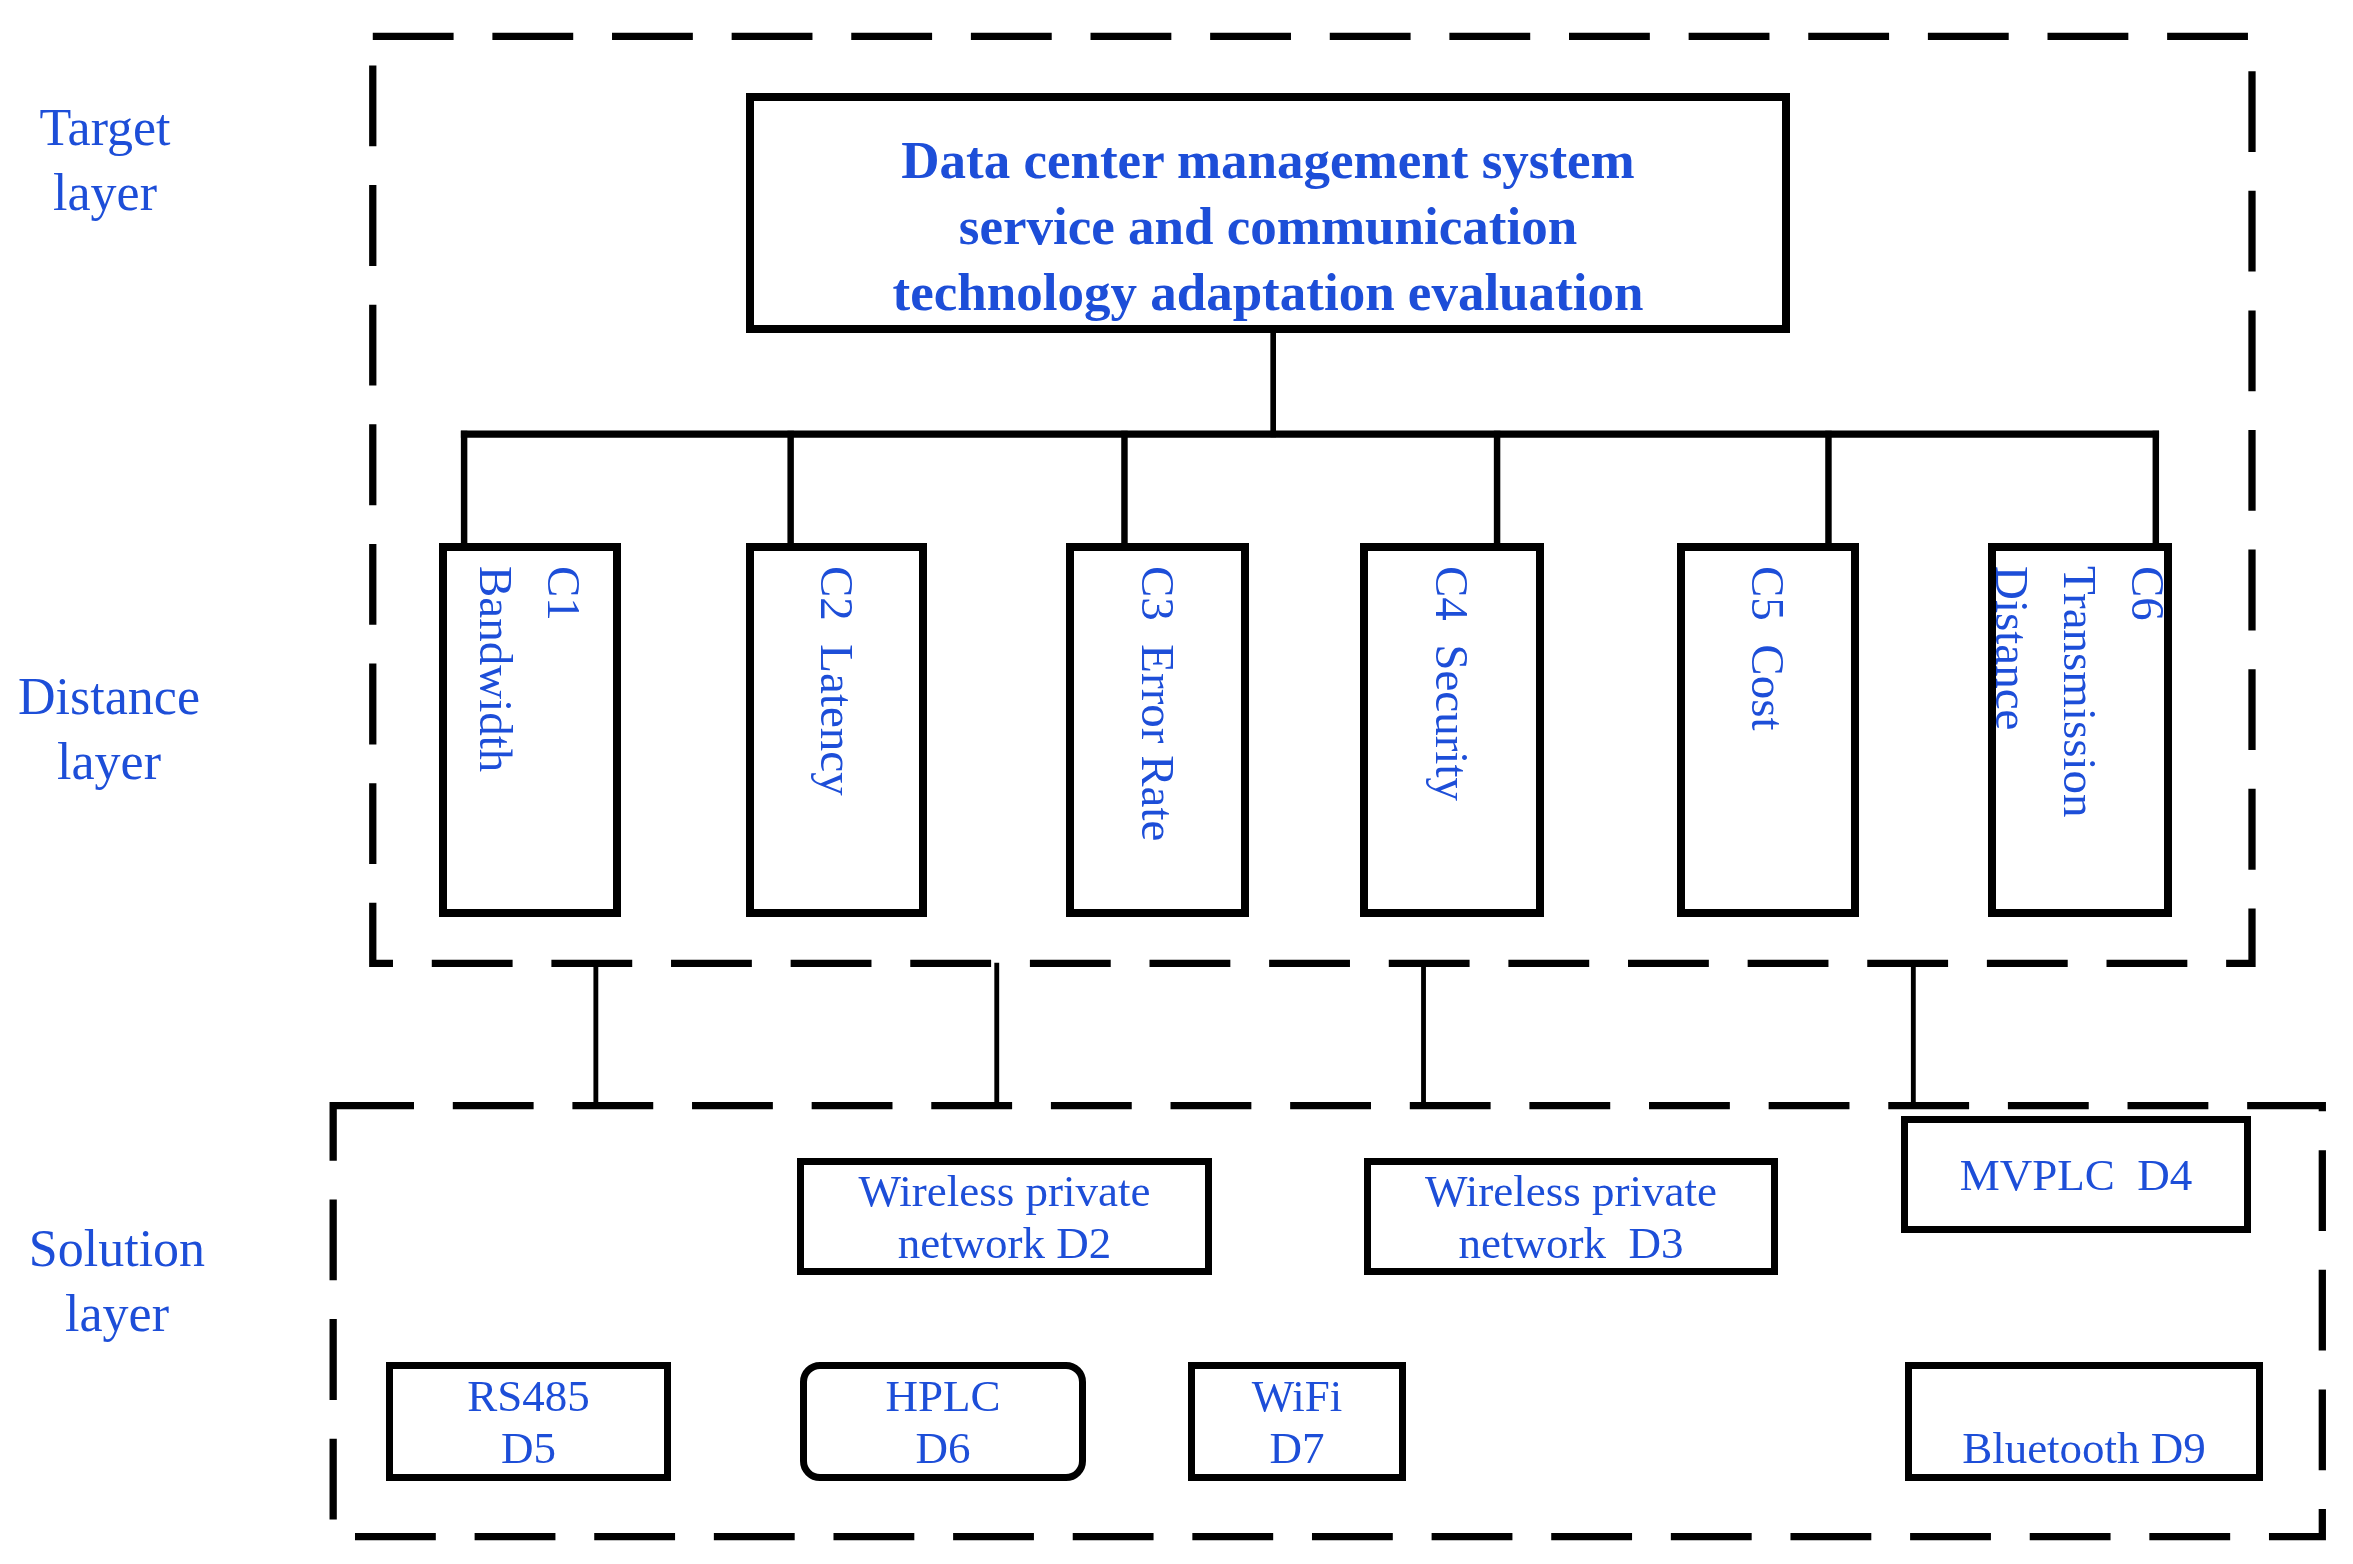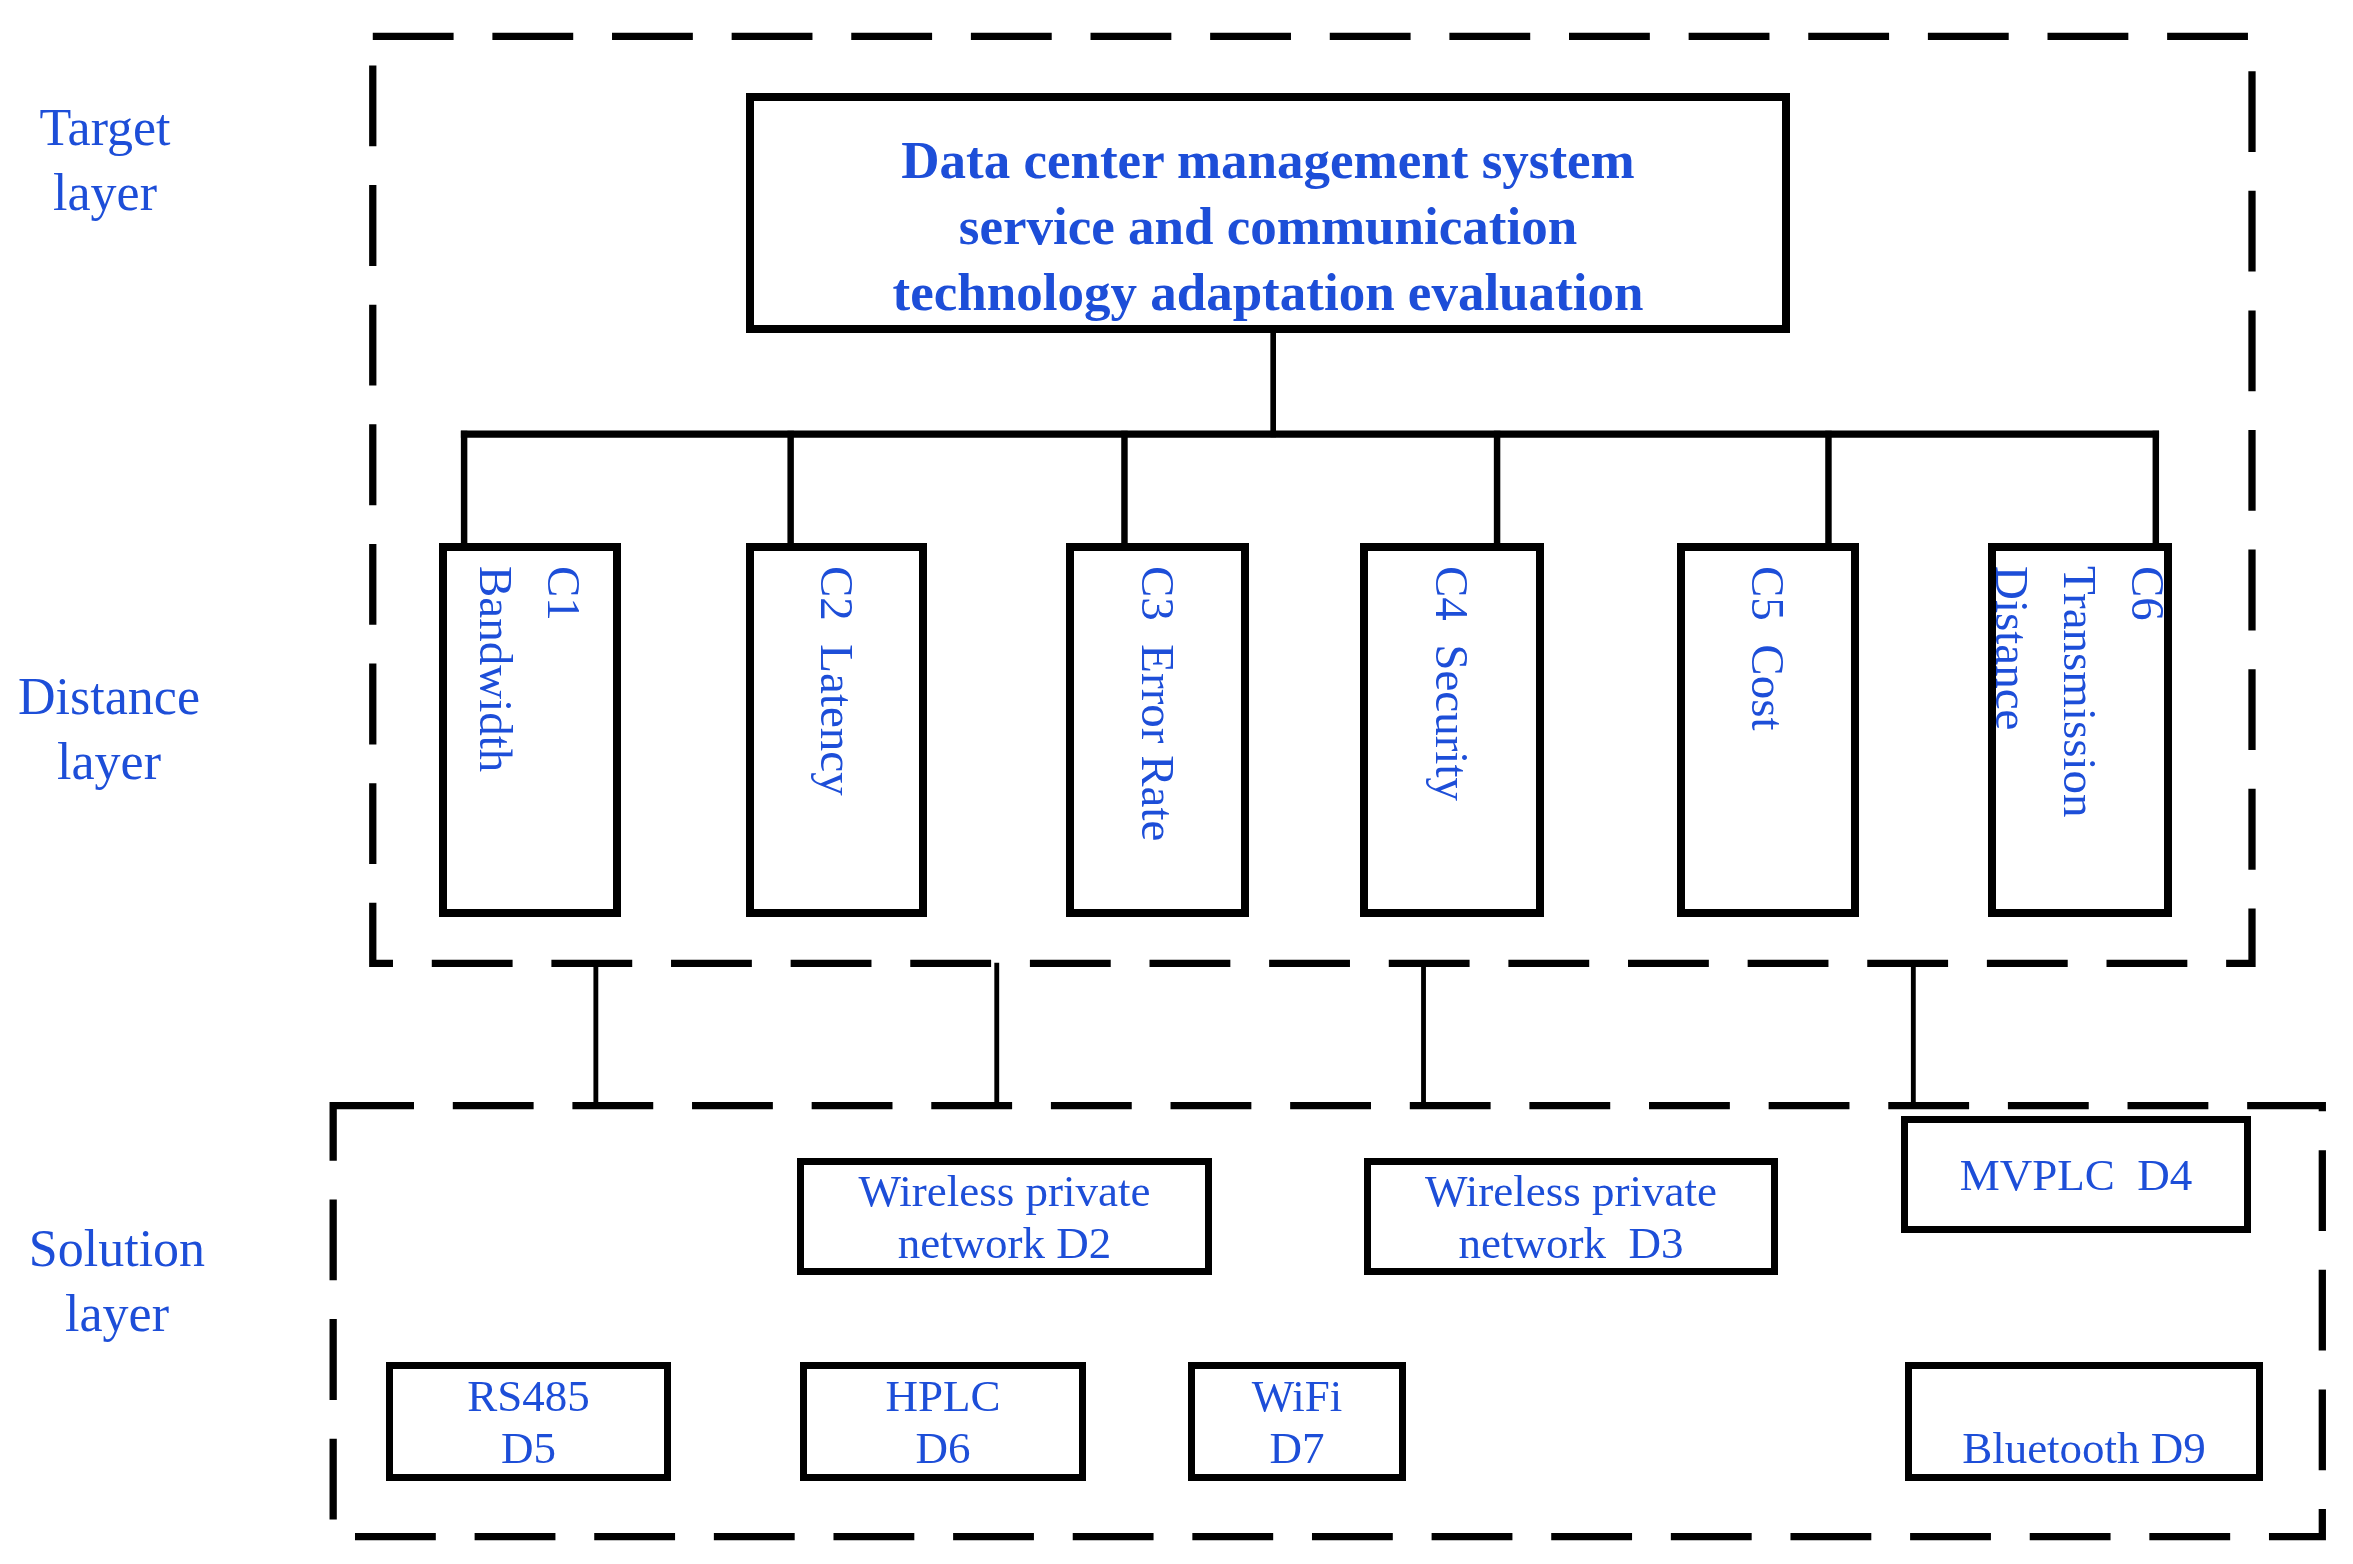--- a/index.html
+++ b/index.html
@@ -161,21 +161,21 @@
   </div>
   <div class="node sbox" style="left:1901px; top:1116px; width:350px; height:117px;">
     <div>MVPLC&nbsp; D4</div>
     <div></div>
   </div>
 
   <div class="node sbox" style="left:386px; top:1362px; width:285px; height:119px;">
     <div>RS485</div>
     <div>D5</div>
   </div>
-  <div class="node sbox" style="left:800px; top:1362px; width:286px; height:119px;">
+  <div class="node sbox" style="left:800px; top:1362px; width:286px; height:119px;border-radius:20px;">
     <div>HPLC</div>
     <div>D6</div>
   </div>
   <div class="node sbox" style="left:1188px; top:1362px; width:218px; height:119px;">
     <div>WiFi</div>
     <div>D7</div>
   </div>
   <div class="node sbox" style="left:1905px; top:1362px; width:358px; height:119px;justify-content:flex-end;">
     <div>Bluetooth D9</div>
     <div></div>

